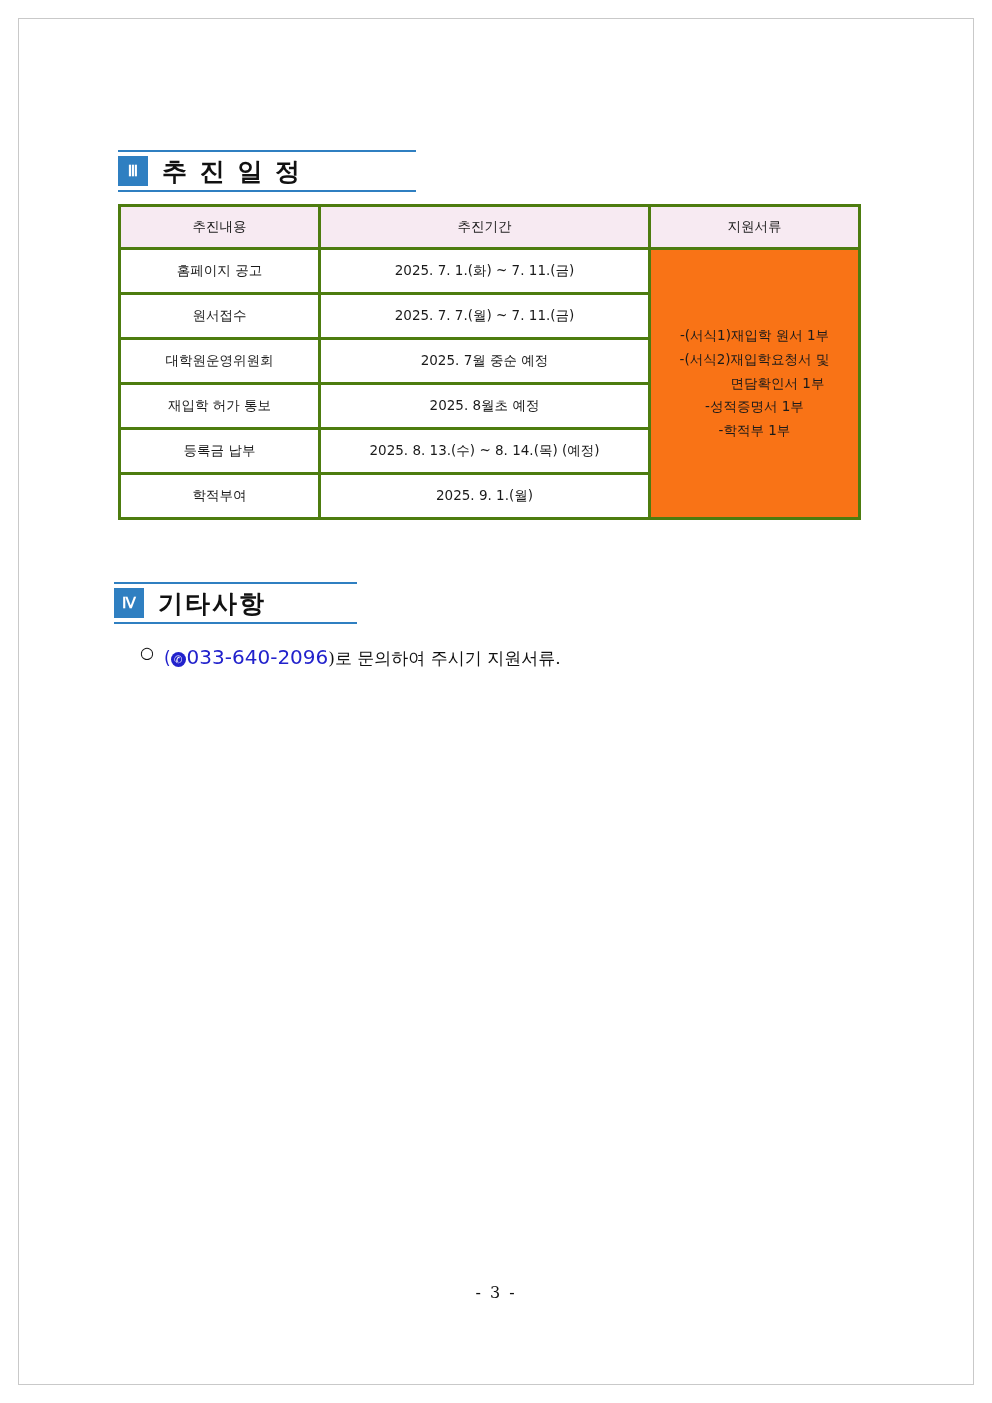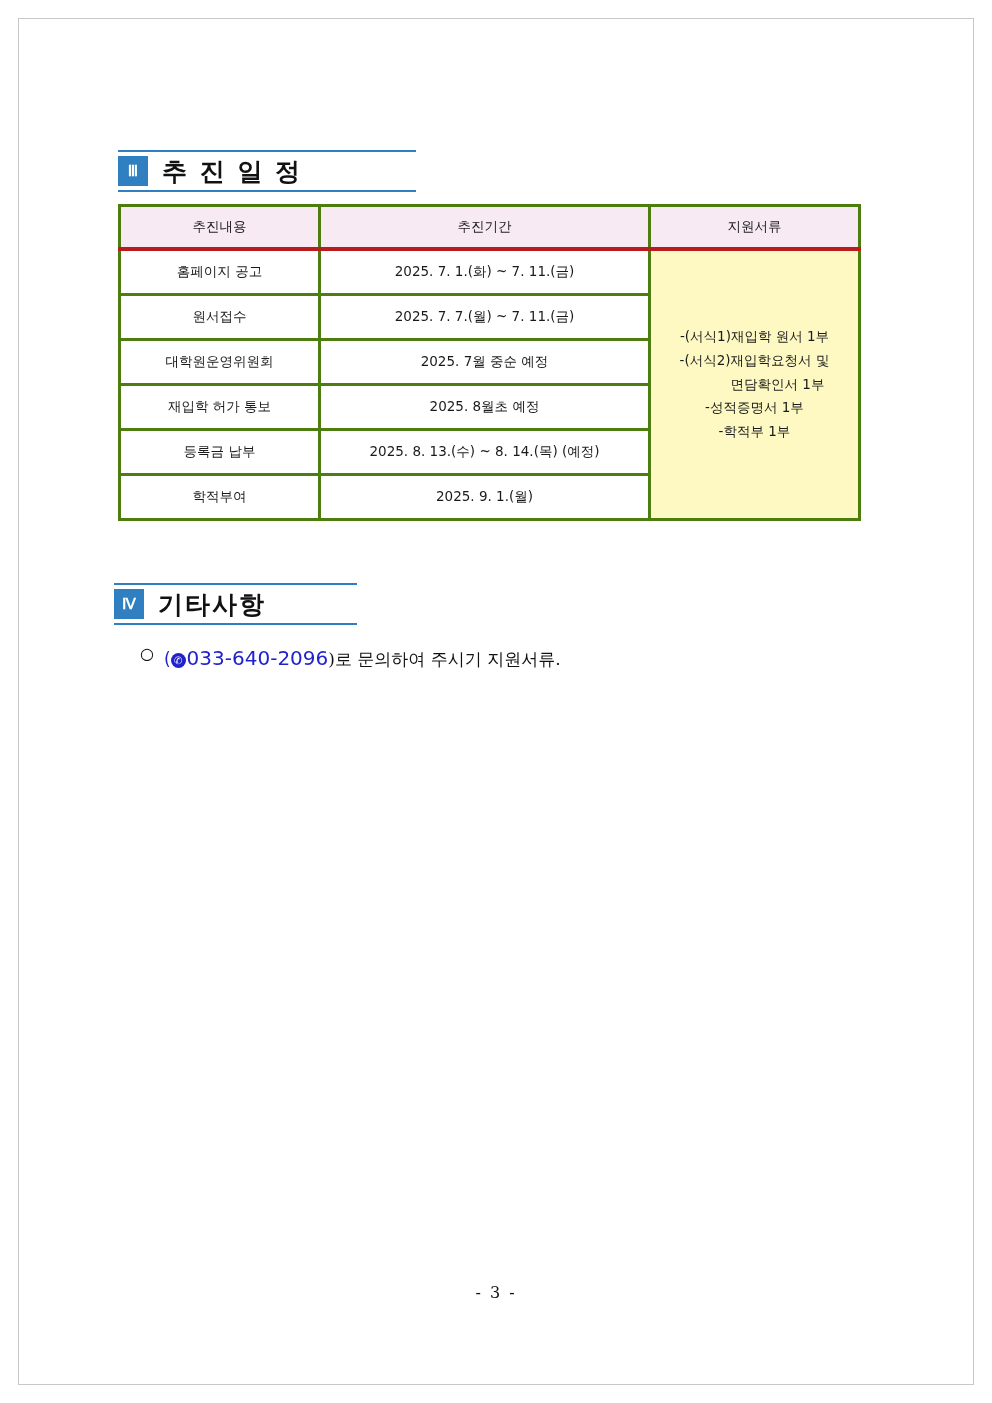--- a/index.html
+++ b/index.html
@@ -93,27 +93,27 @@
     text-align: center;
     padding: 0;
     height: 42px;
     font-weight: normal;
   }
   table.schedule thead th {
     background: #f7eaf2;
     height: 40px;
   }
   table.schedule tbody tr:first-child td {
-    border-top: 4px solid #b91c1c;
+    border-top: 2px solid #b91c1c;
   }
   .col-a { width: 200px; }
   .col-b { width: 330px; }
   .col-c { width: 210px; }
   td.docs {
-    background: #fef9c3;
+    background: #f97316;
     text-align: left;
     vertical-align: middle;
     padding: 0 0 0 8px;
     line-height: 1.75;
     font-size: 13.5px;
   }
   td.docs .ln { display: block; white-space: pre; }
   td.docs .indent { padding-left: 46px; }
 
   .note {

